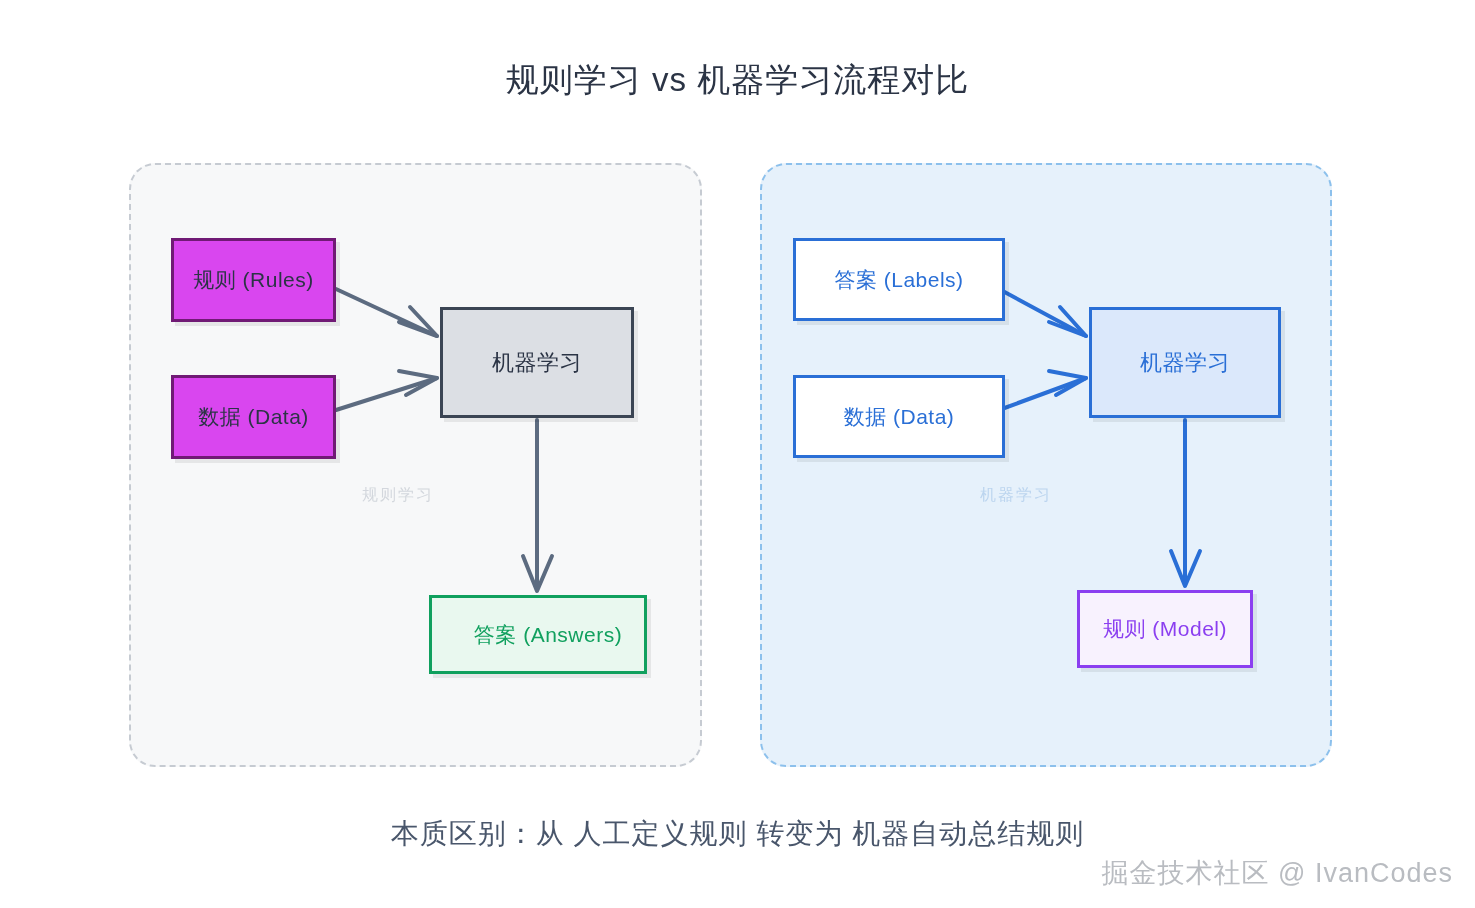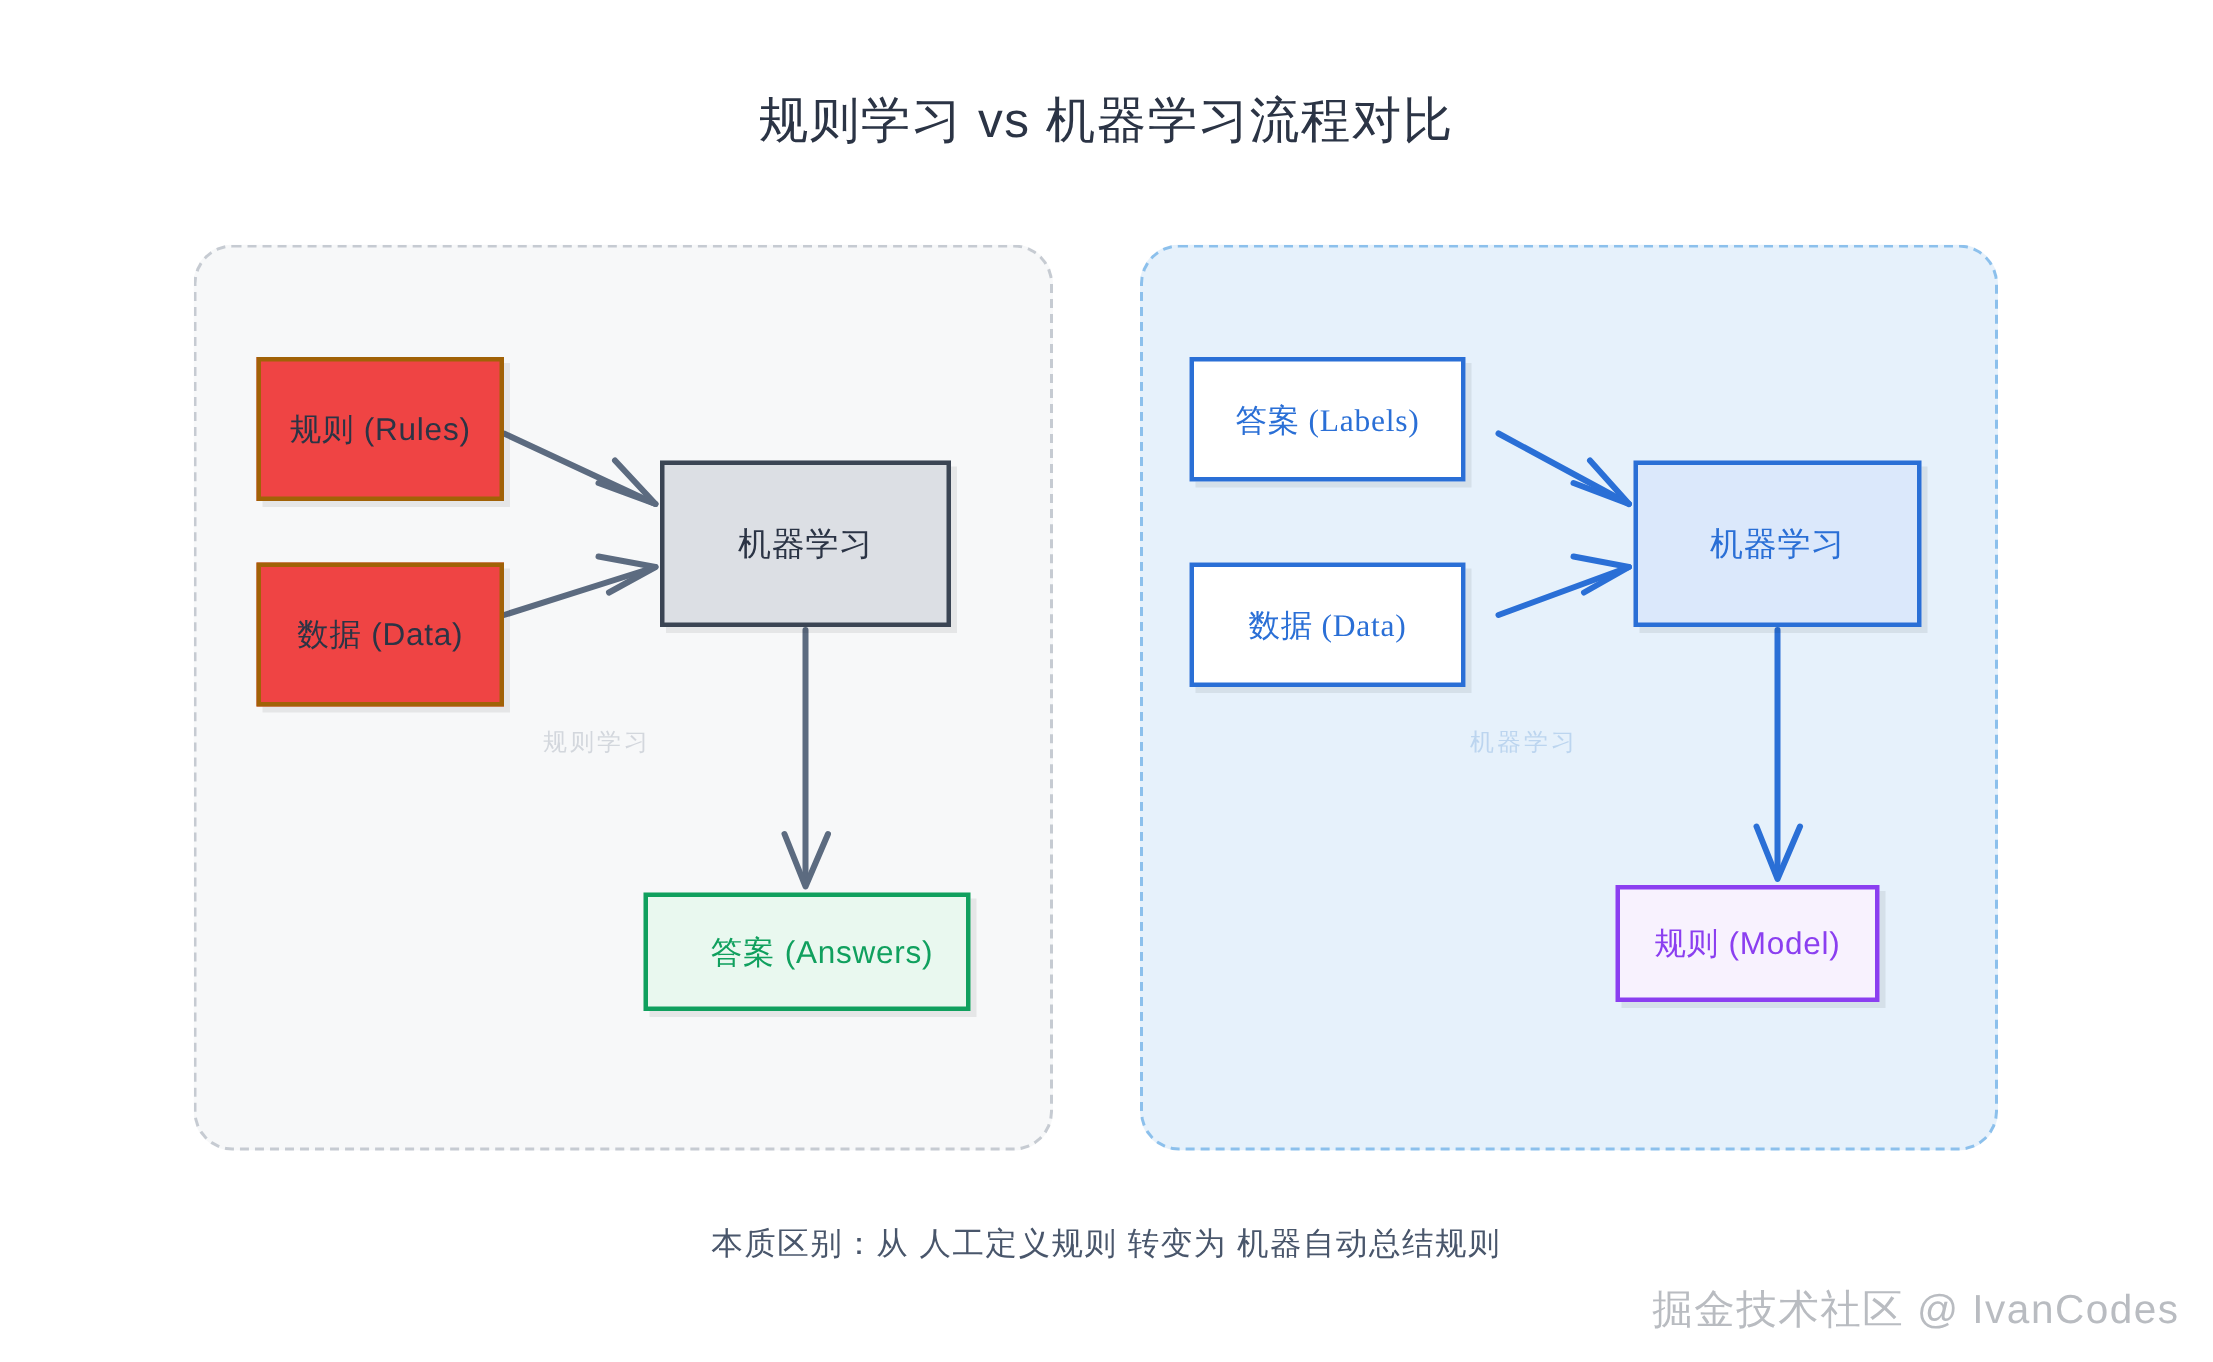--- a/index.html
+++ b/index.html
@@ -83,23 +83,23 @@
     font-size: 21px;
     letter-spacing: 0.5px;
   }
   .node-shadow {
     box-shadow: 4px 4px 0 rgba(0,0,0,0.07);
   }
 
   
   #node-rules, #node-data-left {
     width: 165px;
-    height: 96px;
-    background: #ef4444;
-    border: 3px solid #a16207;
+    height: 84px;
+    background: #d946ef;
+    border: 3px solid #701a75;
     color: #2b3445;
   }
   #node-rules      { left: 171px; top: 238px; }
   #node-data-left  { left: 171px; top: 375px; }
 
   #node-traditional {
     left: 440px;
     top: 307px;
     width: 194px;
     height: 111px;
@@ -115,26 +115,25 @@
     width: 218px;
     height: 79px;
     background: #e9f8ef;
     border: 3px solid #10a05e;
     color: #10a05e;
     padding-left: 20px;
   }
 
   
   #node-labels, #node-data-right {
-    width: 184px;
+    width: 212px;
     height: 83px;
     background: #ffffff;
     border: 3px solid #2a6fd6;
     color: #2a6fd6;
-    font-family: Liberation Serif, serif;
   }
   #node-labels     { left: 793px; top: 238px; }
   #node-data-right { left: 793px; top: 375px; }
 
   #node-machine {
     left: 1089px;
     top: 307px;
     width: 192px;
     height: 111px;
     background: #dbe8fb;
@@ -163,21 +162,21 @@
     pointer-events: none;
   }
 
   
   #footer-note {
     position: absolute;
     left: 0;
     top: 815px;
     width: 1475px;
     text-align: center;
-    font-size: 21px;
+    font-size: 28px;
     letter-spacing: 1px;
     color: #49566b;
   }
   #credit-watermark {
     position: absolute;
     right: 22px;
     top: 855px;
     font-size: 27px;
     letter-spacing: 1px;
     color: #b9bcc1;

